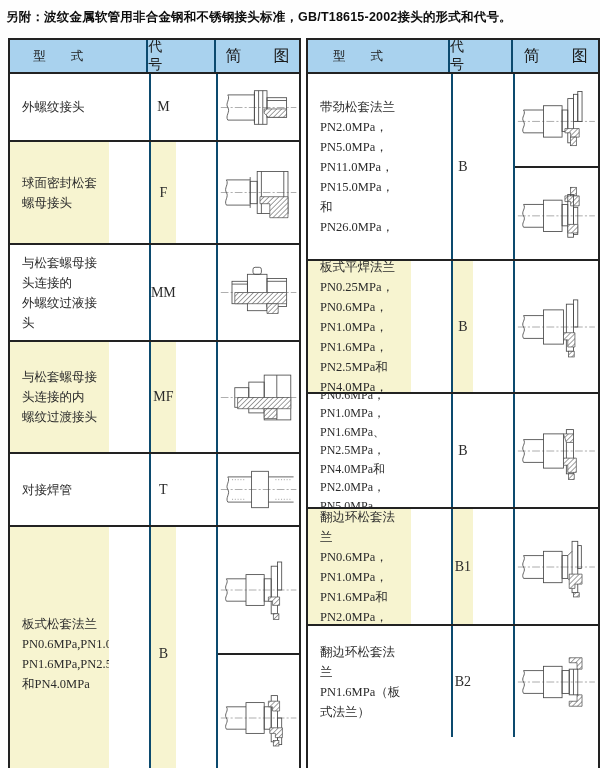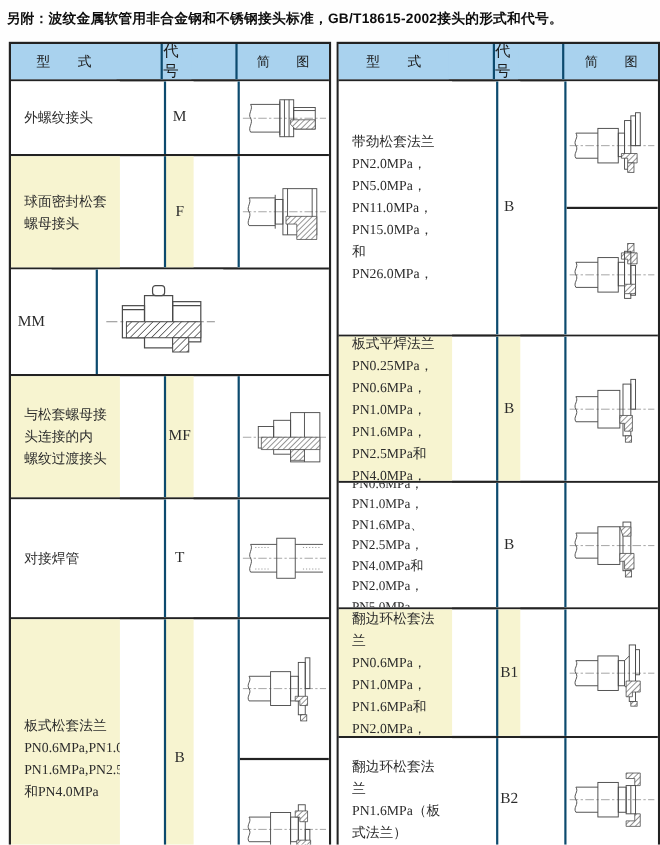--- a/index.html
+++ b/index.html
@@ -11,21 +11,21 @@
   .tbl{border:2px solid #222;background:#fff;}
   .tbl-left{width:289px;margin-right:5px;}
   .tbl-right{width:290px;}
   .tr{display:flex;box-sizing:border-box;border-top:2px solid #222;gap:40px;}
   .tr:first-child{border-top:none;}
   .td{box-sizing:border-box;border-left:2px solid #0c4a6e;display:flex;align-items:center;
       justify-content:center;overflow:hidden;background:#fff;}
   .td:first-child{border-left:none;}
   .th-row{background:#a9d2ee;height:32px;}
   .th-row .td{background:#a9d2ee;}
-  .th{font-size:12px;color:#1b1b1b;}
+  .th{font-size:16px;color:#1b1b1b;}
   .tbl-left .td-type{width:132px;}
   .tbl-left .td-code{width:37px;}
   .tbl-left .td-fig{width:116px;}
   .tbl-right .td-type{width:137px;}
   .tbl-right .td-code{width:31px;}
   .tbl-right .td-fig{width:118px;}
   .td-type{justify-content:flex-start;align-items:center;padding:4px 5px 4px 12px;
            font-size:12.5px;line-height:20px;}
   .lines{white-space:pre-line;}
   .tight .lines{line-height:18.5px;font-size:12px;}
@@ -95,20 +95,24 @@
             <path class="d" d="M12,24 H46 M12,60 H46 M46,20 V64"></path>
             <rect class="d" x="46" y="26" width="10" height="32"></rect>
             <rect class="d" x="56" y="12" width="44" height="60"></rect>
             <path class="d" d="M62,12 V72 M94,12 V72"></path>
             <polygon class="ht" points="60,48 100,48 100,78 74,78 74,58 60,58"></polygon>
           </svg>
         </div>
       </div>
 
       <div class="tr" style="height:97px">
+        <div class="td td-type">
+          <div class="lines">与松套螺母接头连接的
+外螺纹过液接头</div>
+        </div>
         <div class="td td-code">MM</div>
         <div class="td td-fig">
           <svg width="106" height="77" viewBox="0 0 116 84">
             <path class="cl" d="M4,42 H112"></path>
             <rect class="d" x="20" y="26" width="22" height="32"></rect>
             <path class="d" d="M20,30 H42"></path>
             <rect class="d" x="42" y="16" width="28" height="52"></rect>
             <rect class="d" x="50" y="6" width="12" height="10" rx="3"></rect>
             <rect class="d" x="70" y="22" width="28" height="40"></rect>
             <path class="d" d="M70,26 H98"></path>
@@ -130,21 +134,21 @@
             <rect class="d" x="24" y="28" width="20" height="28"></rect>
             <rect class="d" x="44" y="20" width="22" height="44"></rect>
             <rect class="d" x="66" y="10" width="38" height="64"></rect>
             <path class="d" d="M84,10 V74"></path>
             <polygon class="ht" points="28,42 104,42 104,58 28,58"></polygon>
             <polygon class="ht" points="66,58 84,58 84,72 66,72"></polygon>
           </svg>
         </div>
       </div>
 
-      <div class="tr" style="height:109px">
+      <div class="tr" style="height:73px">
         <div class="td td-type">
           <div class="lines">对接焊管</div>
         </div>
         <div class="td td-code">T</div>
         <div class="td td-fig">
           <svg width="106" height="77" viewBox="0 0 116 84">
             <path class="cl" d="M4,42 H112"></path>
             <path class="d" d="M14,24 c4,6 -4,12 0,18 c4,6 -4,12 0,18"></path>
             <path class="d" d="M14,24 H48 M14,60 H48"></path>
             <path class="dot" d="M20,28 H40 M20,56 H40"></path>
@@ -195,21 +199,21 @@
       </div>
     </div>
 
     <div class="tbl tbl-right">
       <div class="tr th-row">
         <div class="td td-type th" style="justify-content:center;padding:0;">型　　式</div>
         <div class="td td-code th">代号</div>
         <div class="td td-fig th">简　　图</div>
       </div>
 
-      <div class="tr" style="height:232px">
+      <div class="tr" style="height:187px">
         <div class="td td-type">
           <div class="lines">带劲松套法兰
 PN2.0MPa，PN5.0MPa，
 PN11.0MPa，PN15.0MPa，
 和PN26.0MPa，</div>
         </div>
         <div class="td td-code">B</div>
         <div class="td td-fig fig-split">
           <div class="sub">
             <svg width="108" height="82" viewBox="0 0 116 84">

